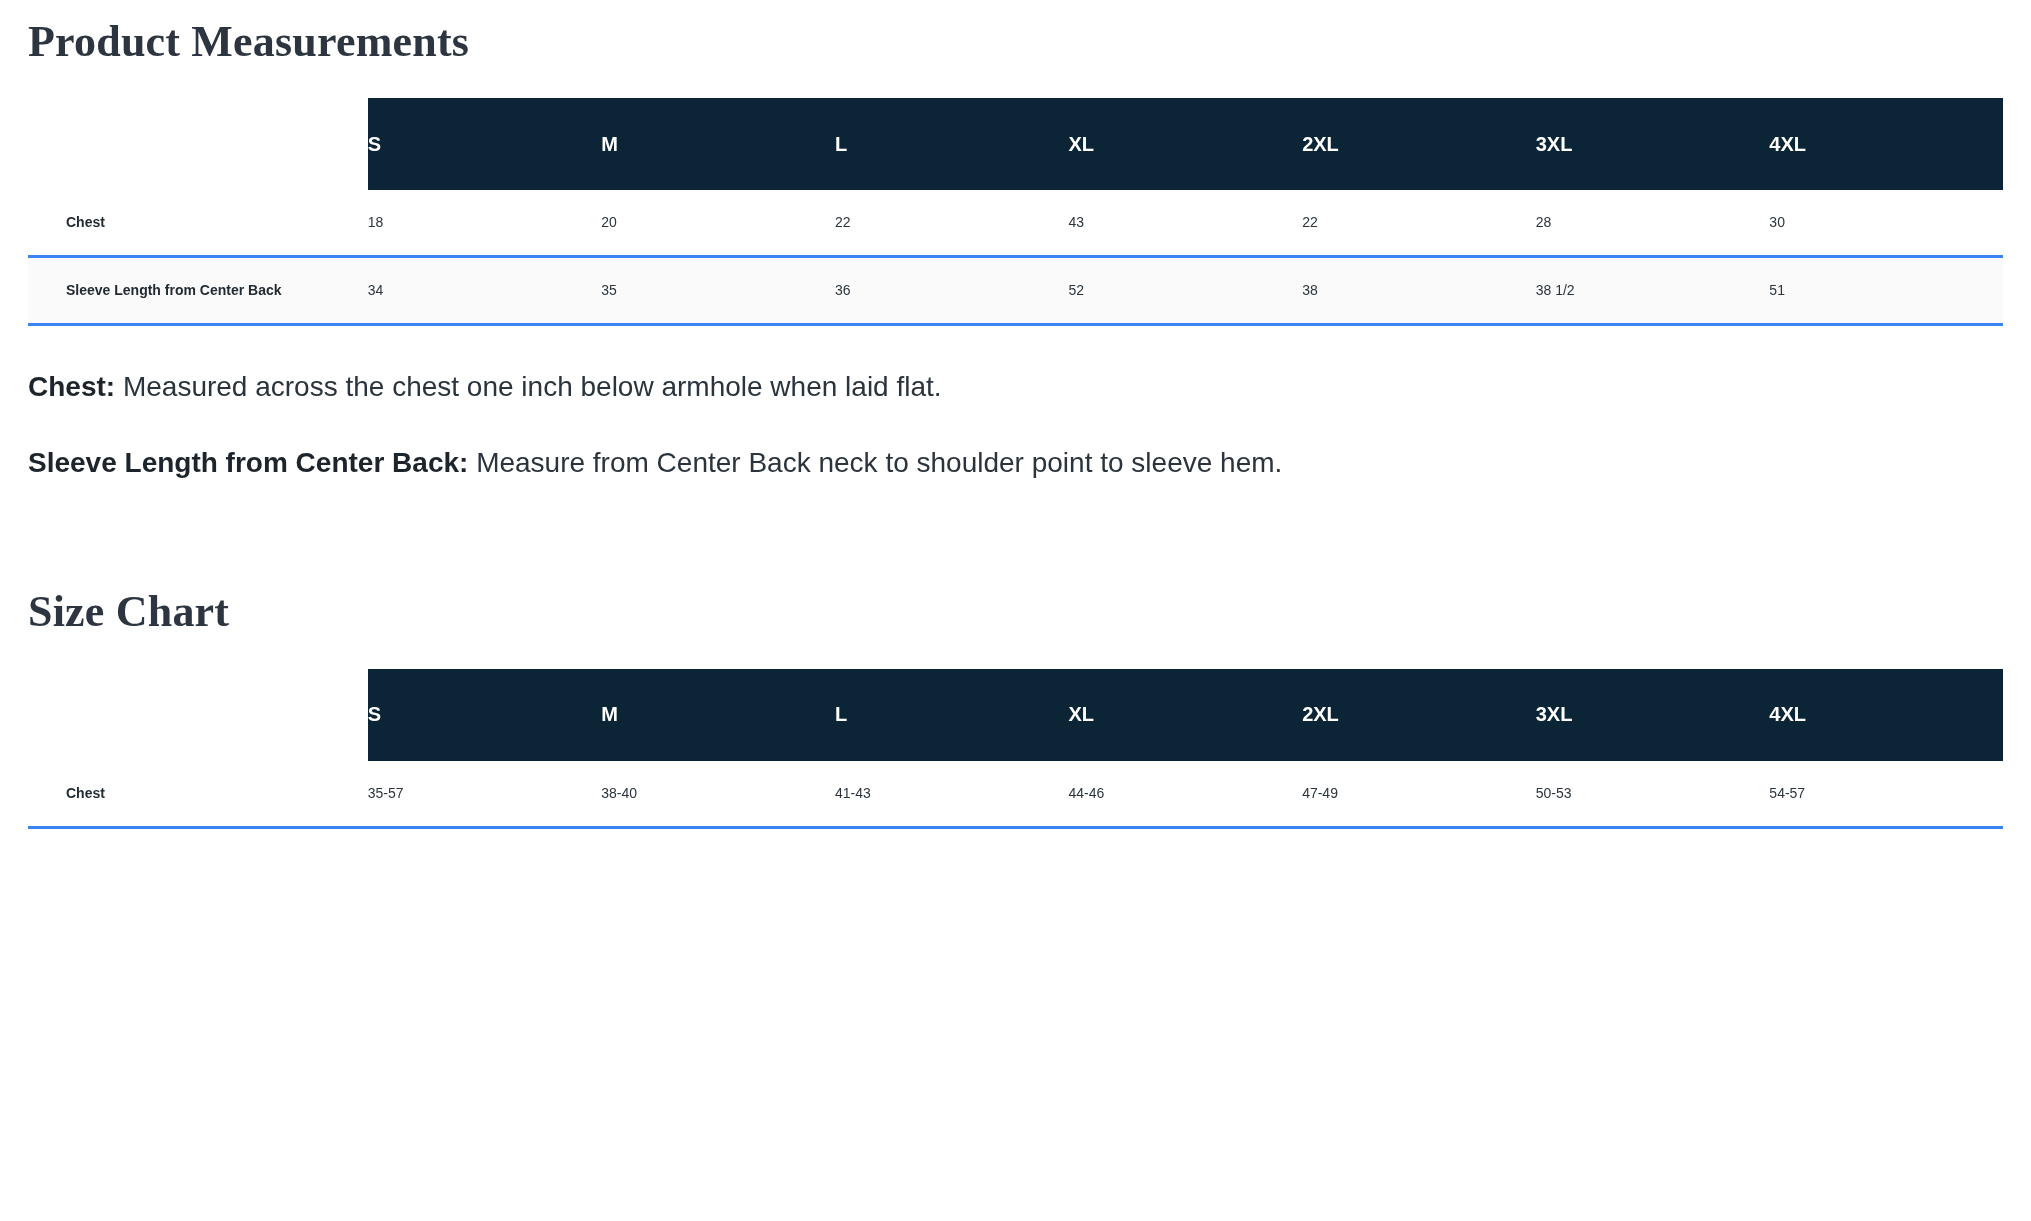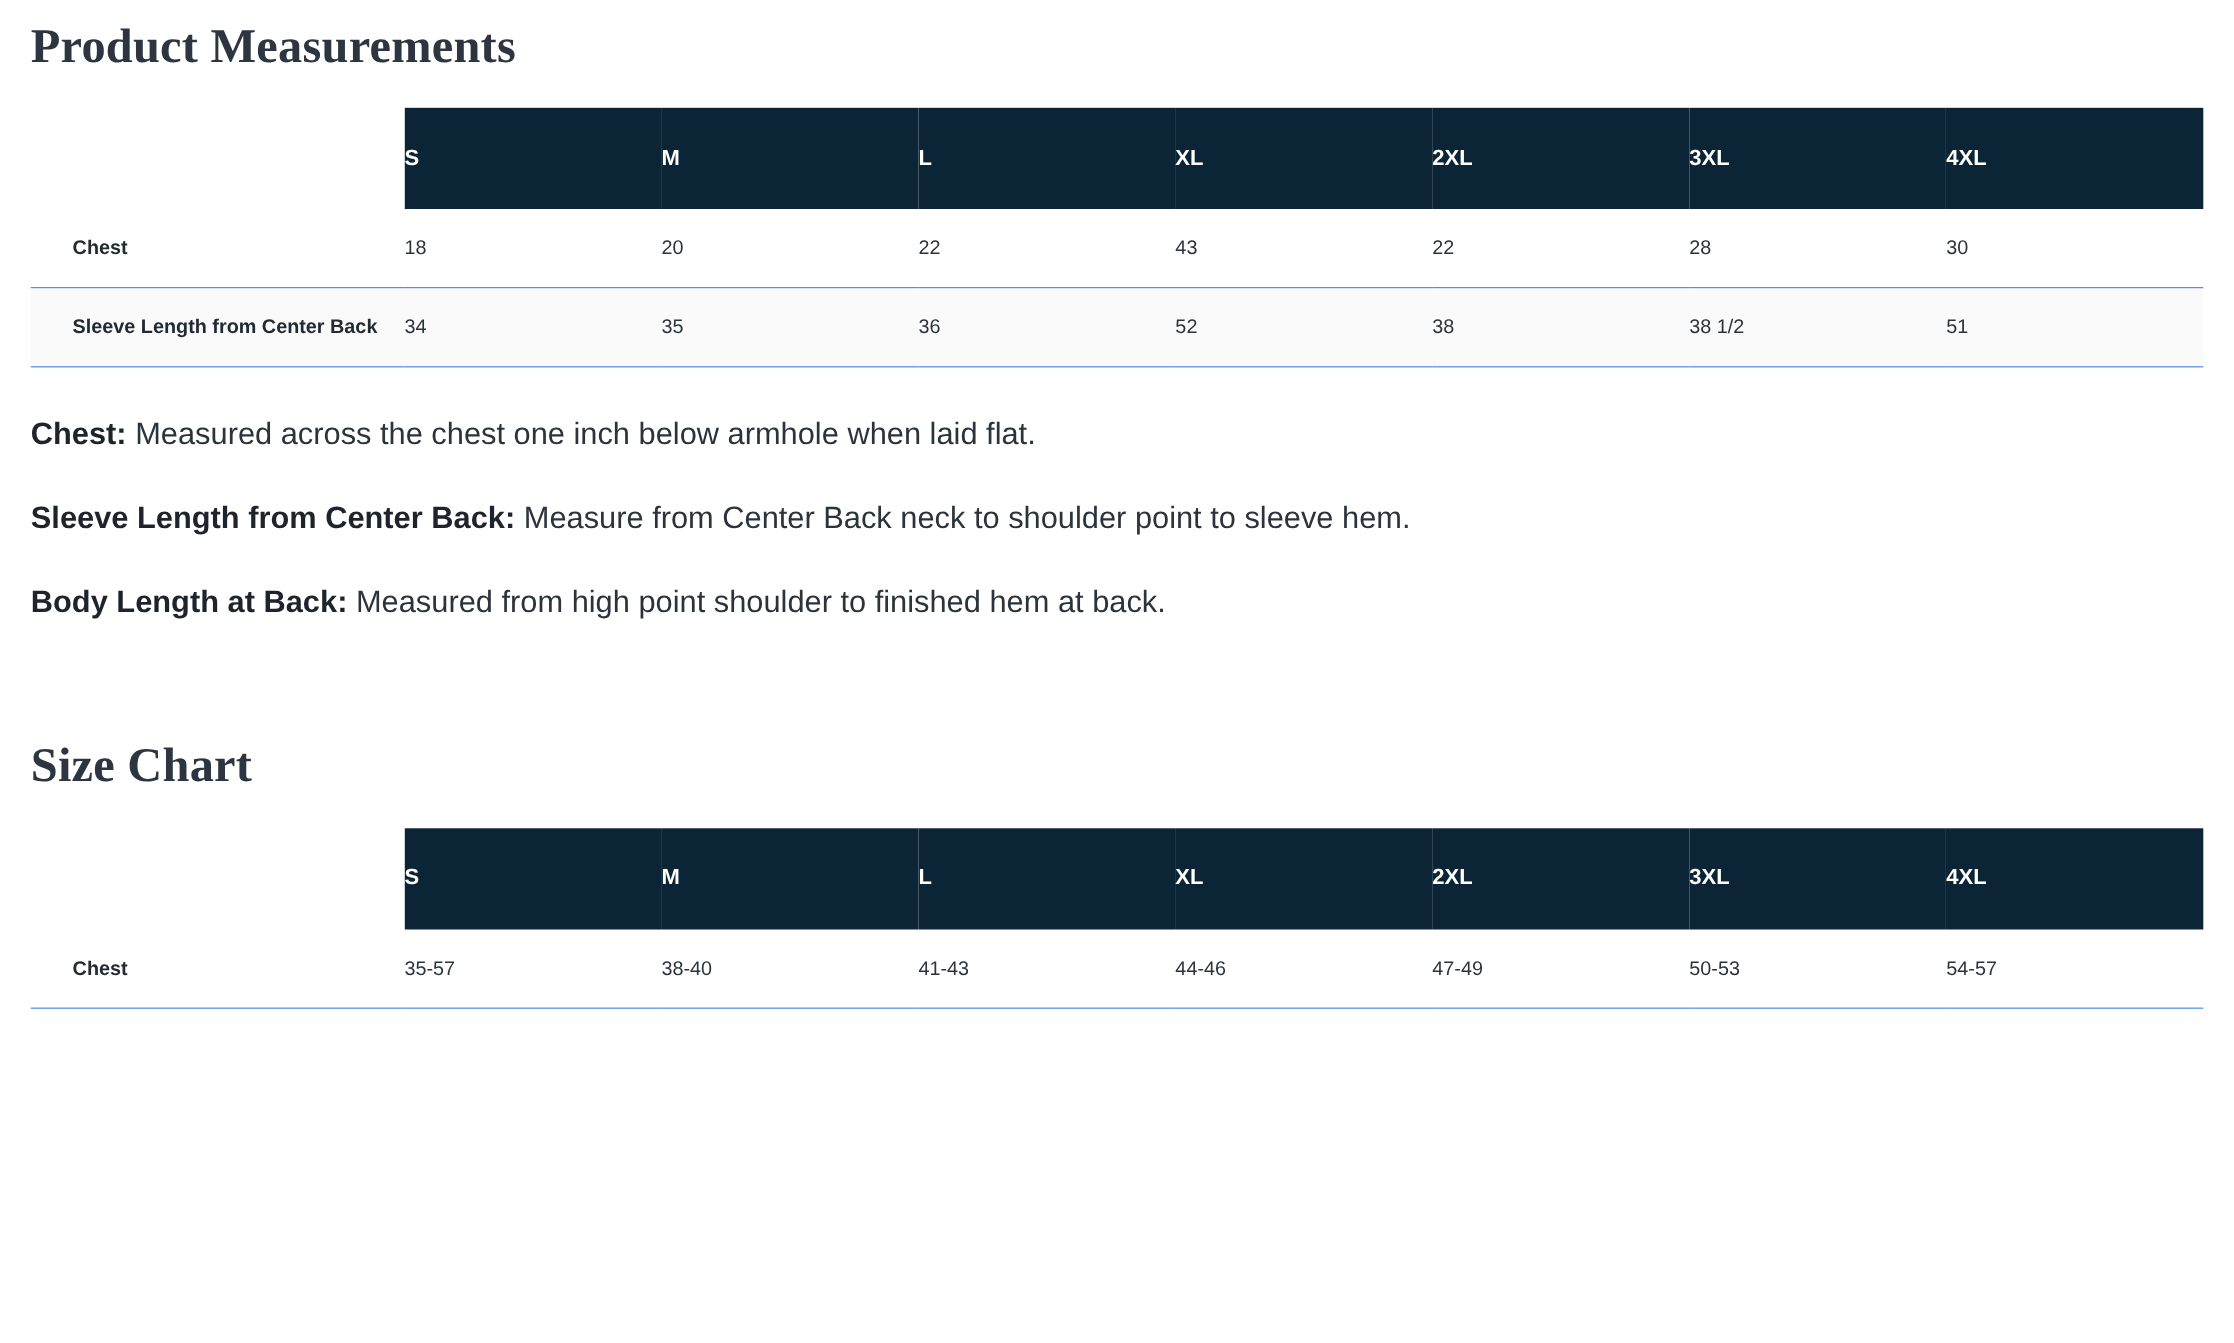--- a/index.html
+++ b/index.html
@@ -43,25 +43,25 @@
     font-weight: bold;
     text-align: left;
     padding: 30px 0 30px 0;
     height: 92px;
     vertical-align: middle;
   }
   table.size-table thead th.label-head {
     background: #ffffff;
   }
   table.size-table tbody td {
-    font-size: 18px;
+    font-size: 14px;
     color: #2b343d;
     padding: 22px 0;
     vertical-align: middle;
-    border-bottom: 1px solid #3b82f6;
+    border-bottom: 3px solid #3b82f6;
     line-height: 1.5;
   }
   table.size-table tbody td.row-label {
     font-weight: bold;
     color: #222b33;
     padding-right: 24px;
     padding-left: 38px;
   }
   table.size-table tbody tr.alt td {
     background: #fafafa;
@@ -136,24 +136,20 @@
 
   <div class="notes">
     <p class="note">
       <b>Chest:</b>
       <span>Measured across the chest one inch below armhole when laid flat.</span>
     </p>
     <p class="note">
       <b>Sleeve Length from Center Back:</b>
       <span>Measure from Center Back neck to shoulder point to sleeve hem.</span>
     </p>
-    <p class="note">
-      <b>Body Length at Back:</b>
-      <span>Measured from high point shoulder to finished hem at back.</span>
-    </p>
   </div>
 
   <div class="spacer-lg"></div>
 
   <h2 class="section-title">Size Chart</h2>
 
   <div class="table-wrap">
     <table class="size-table">
       <colgroup>
         <col class="label-col">

